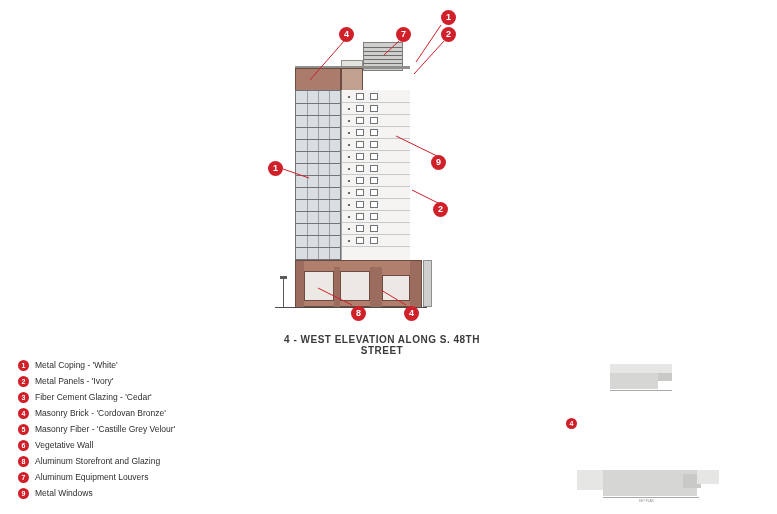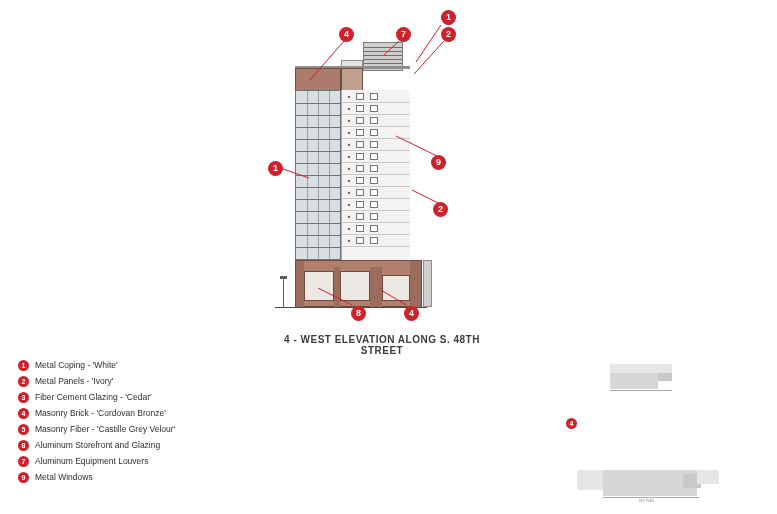--- a/index.html
+++ b/index.html
@@ -439,20 +439,24 @@
     </div>
     <div class="legend-row">
       <div class="legend-num">4</div>
       <div class="legend-label">Masonry Brick - 'Cordovan Bronze'</div>
     </div>
     <div class="legend-row">
       <div class="legend-num">5</div>
       <div class="legend-label">Masonry Fiber - 'Castille Grey Velour'</div>
     </div>
     <div class="legend-row">
+      <div class="legend-num">6</div>
+      <div class="legend-label">Vegetative Wall</div>
+    </div>
+    <div class="legend-row">
       <div class="legend-num">8</div>
       <div class="legend-label">Aluminum Storefront and Glazing</div>
     </div>
     <div class="legend-row">
       <div class="legend-num">7</div>
       <div class="legend-label">Aluminum Equipment Louvers</div>
     </div>
     <div class="legend-row">
       <div class="legend-num">9</div>
       <div class="legend-label">Metal Windows</div>

